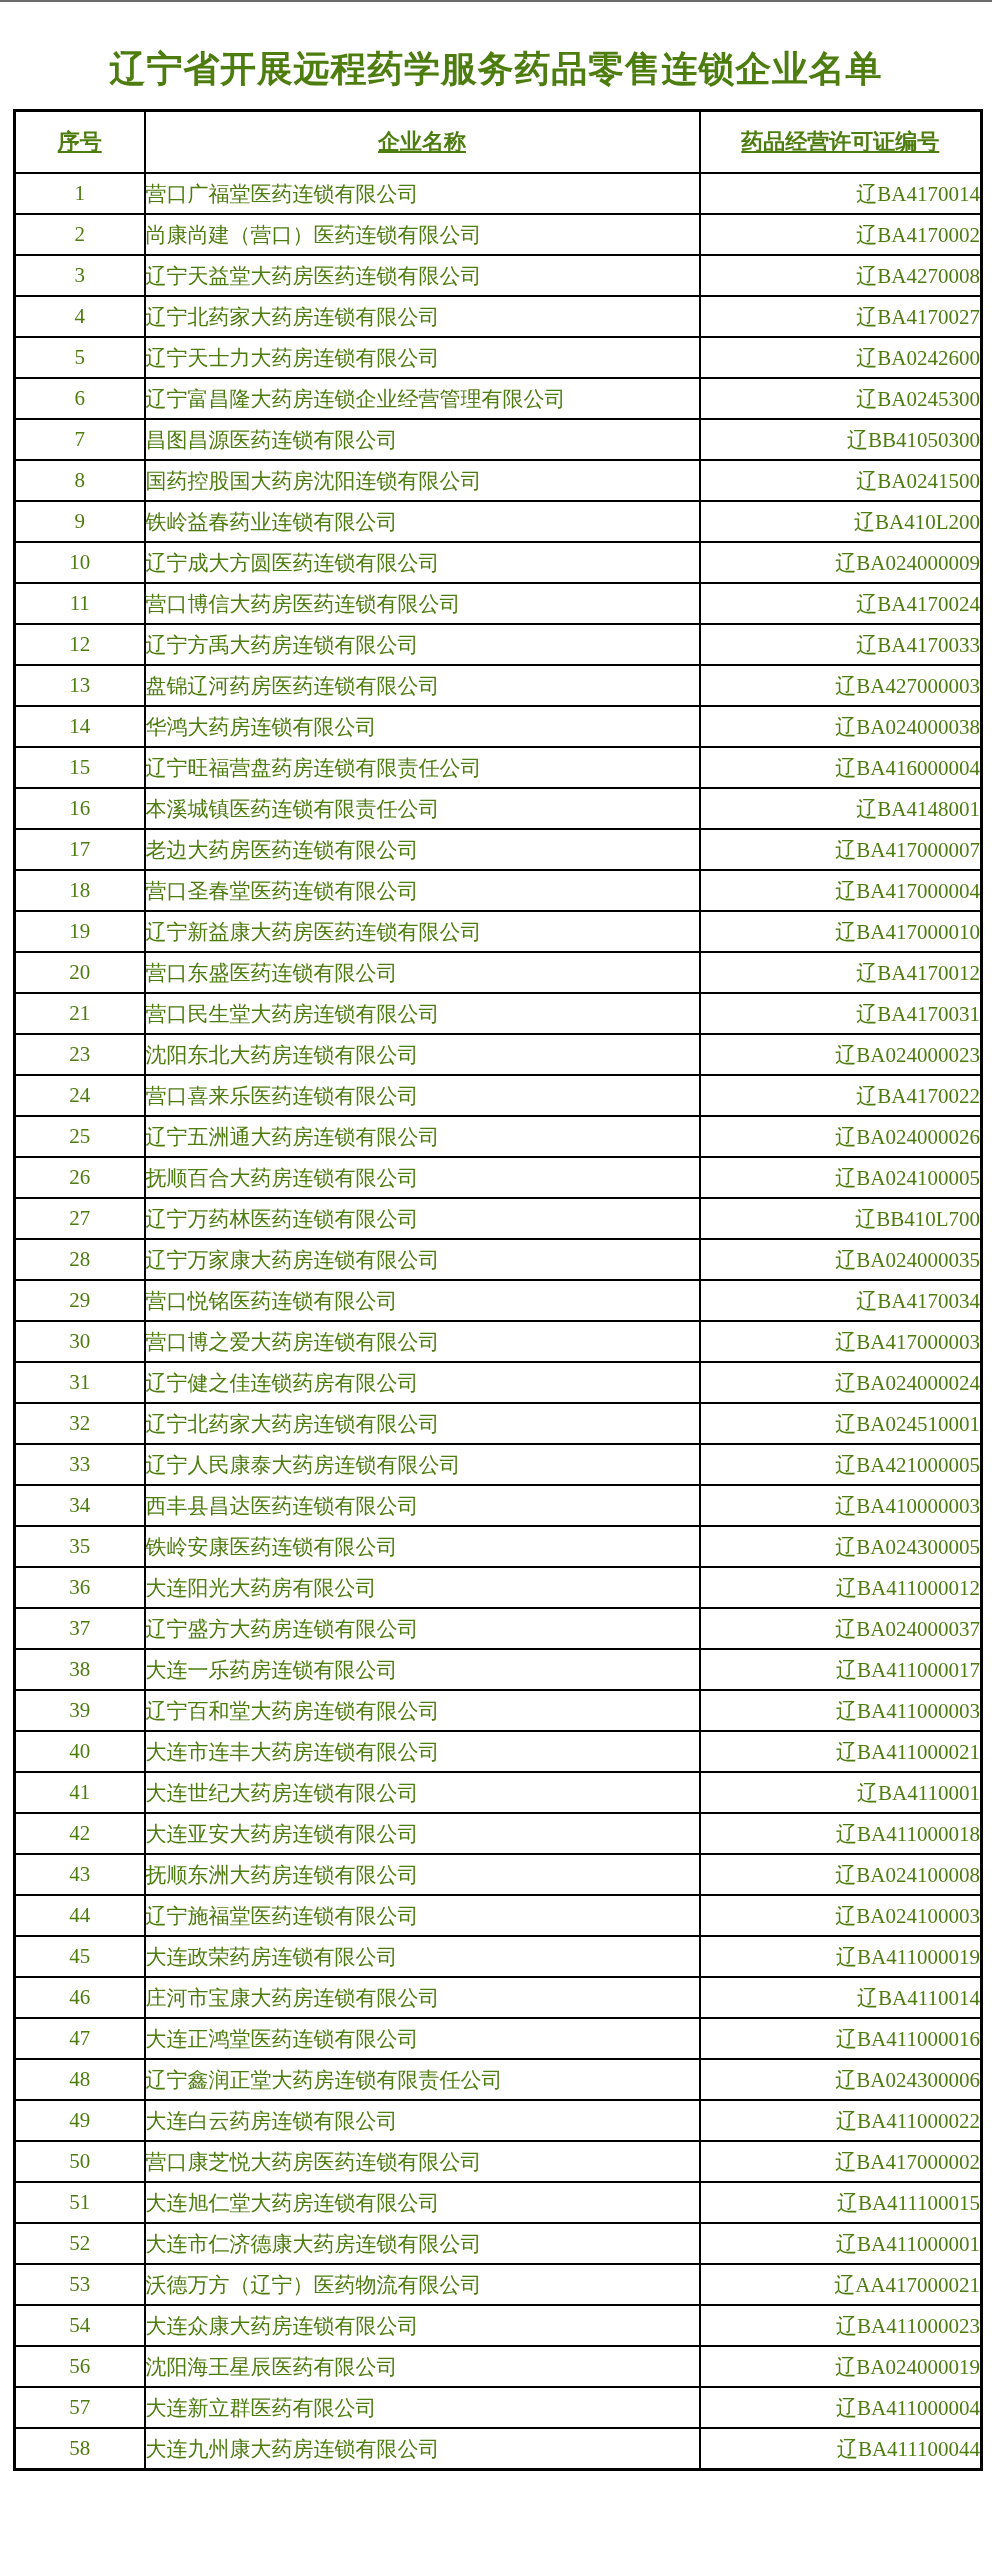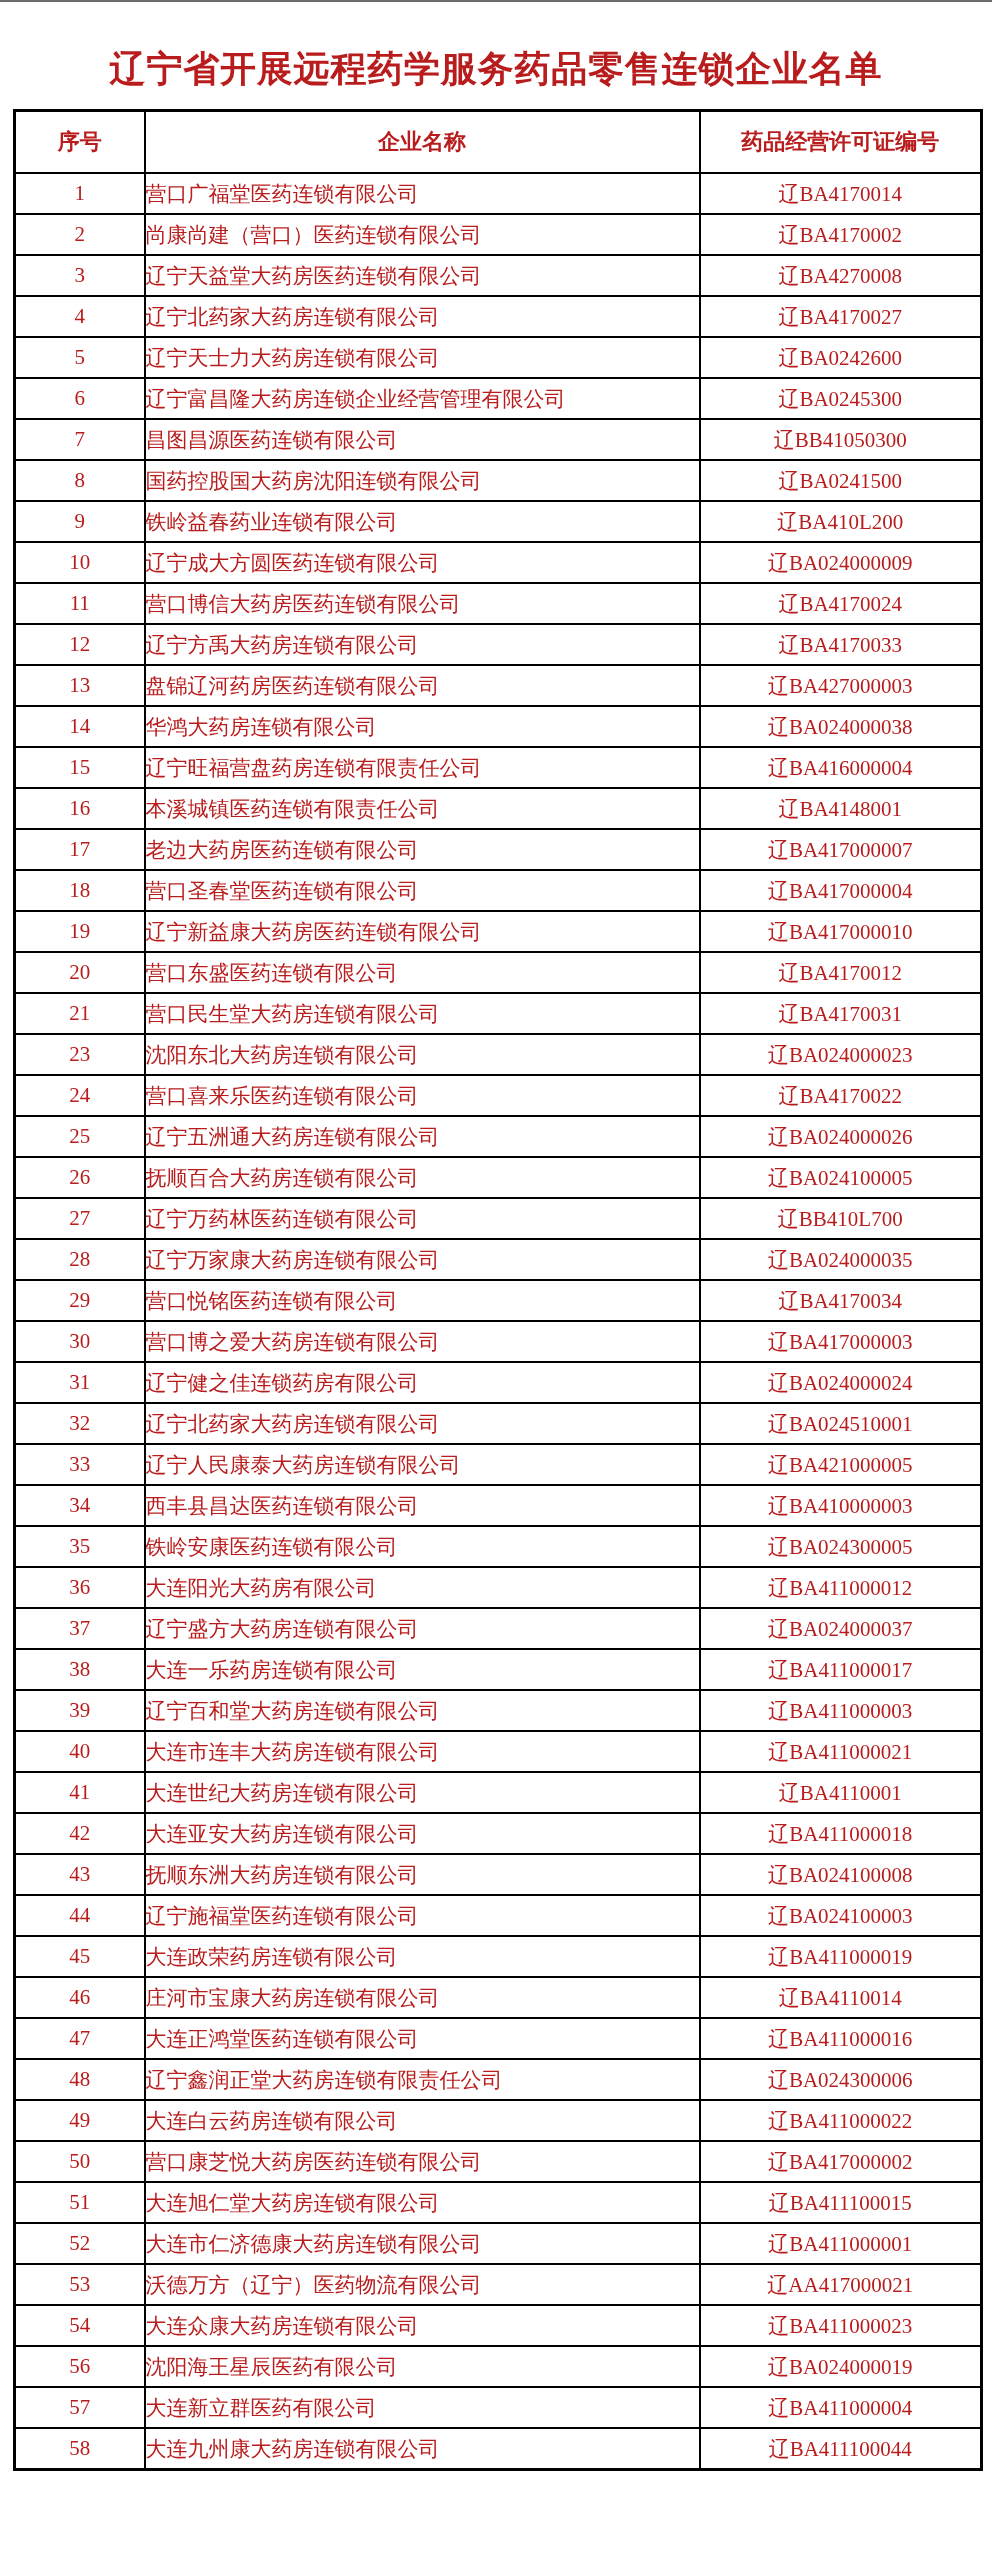--- a/index.html
+++ b/index.html
@@ -6,21 +6,21 @@
     margin: 0;
     padding: 0;
     background: #ffffff;
   }
   .page {
     position: relative;
     width: 992px;
     height: 2576px;
     background: #ffffff;
     font-family: "Liberation Serif", "DejaVu Serif", serif;
-    color: #b91c1c;
+    color: #4d7c0f;
     overflow: hidden;
   }
   .top-edge {
     position: absolute;
     top: 0;
     left: 0;
     width: 100%;
     height: 2.3px;
     background: #6b6b6b;
   }
@@ -56,29 +56,30 @@
     overflow: hidden;
     white-space: nowrap;
     vertical-align: middle;
   }
   table.roster { border: 3px solid #000000; }
   table.roster th {
     height: 60px;
     font-size: 22px;
     font-weight: bold;
     text-align: center;
+    text-decoration: underline;
   }
   table.roster td {
     height: 39px;
     font-size: 21px;
     font-weight: normal;
   }
   td.serial-cell  { text-align: center; }
   td.company-cell { text-align: left; padding-left: 10.6px; margin-top: 27px; }
-  td.license-cell { text-align: center; padding-left: 9px; font-size: 22px; }
+  td.license-cell { text-align: right; padding-left: 9px; font-size: 22px; }
 </style>
 </head>
 <body>
 
 <div class="page">
   <div class="top-edge"></div>
 
   <div class="page-title">辽宁省开展远程药学服务药品零售连锁企业名单</div>
 
   <table class="roster">

